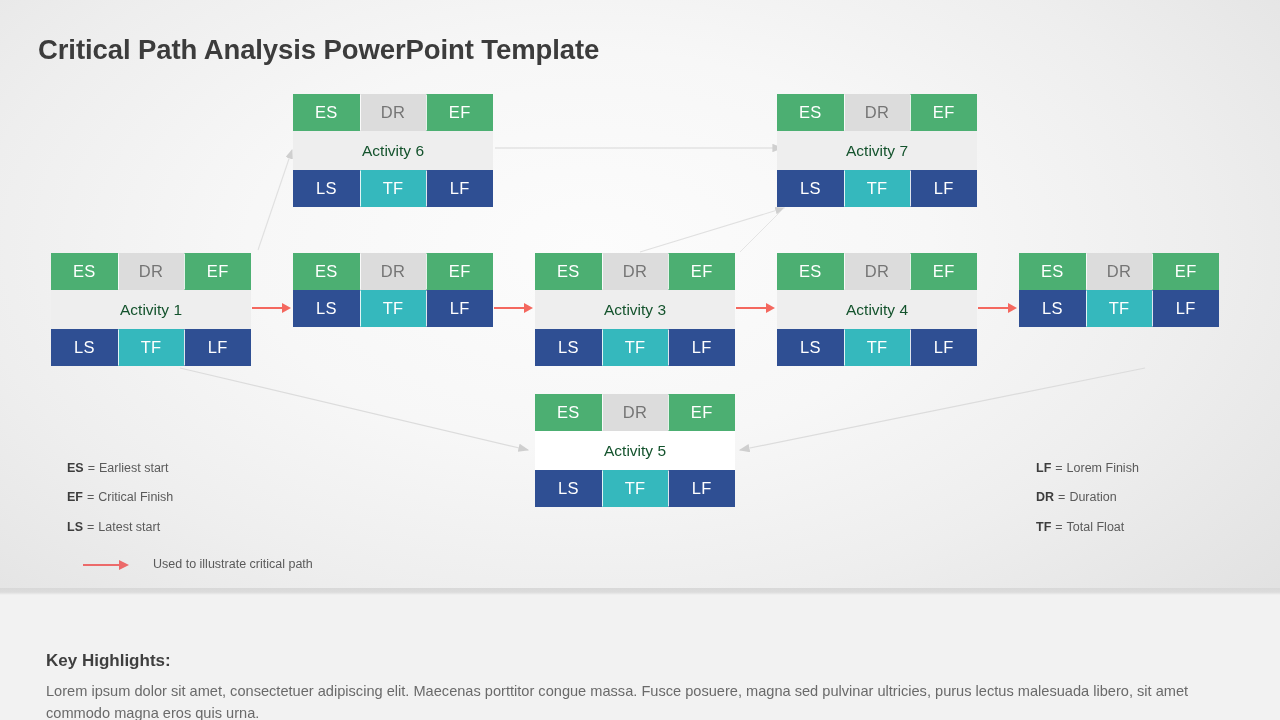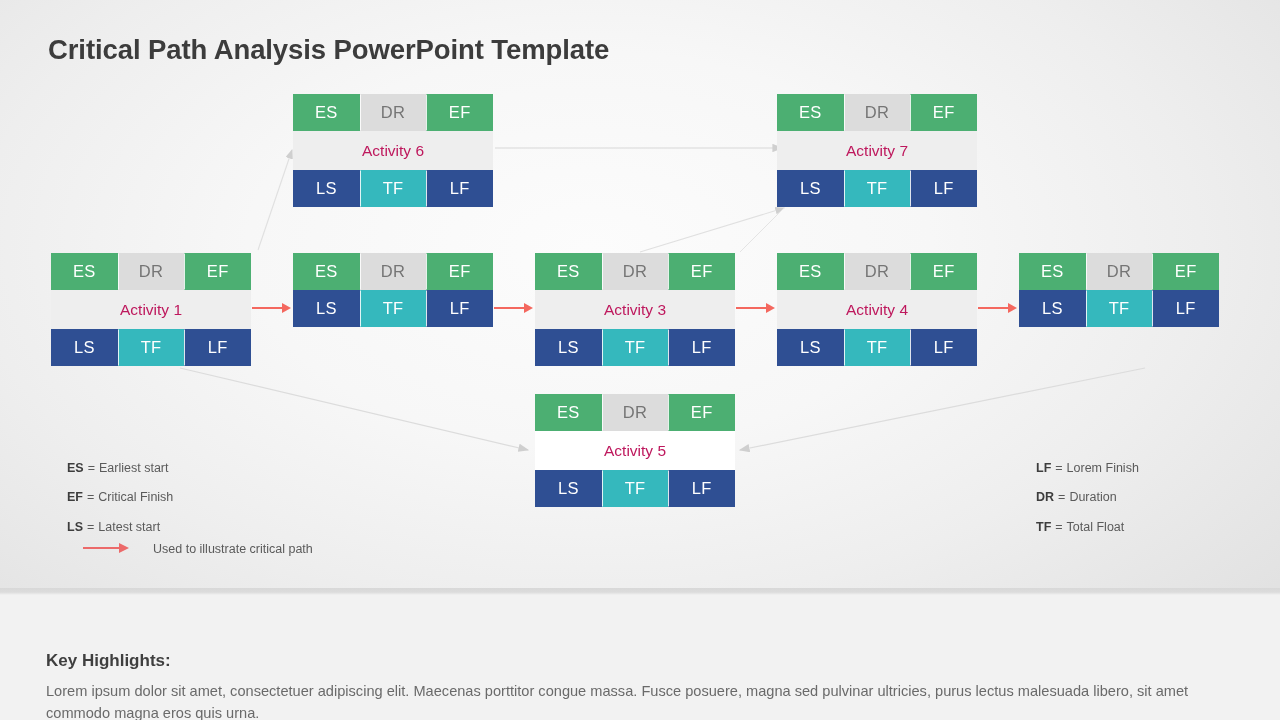--- a/index.html
+++ b/index.html
@@ -17,21 +17,21 @@
       radial-gradient(ellipse 900px 520px at 46% 42%, #fcfcfc 0%, #f7f7f7 38%, #eeeeee 68%, #e2e2e2 100%);
   }
   #slide-shadow {
     position:absolute; left:0; top:588px; width:1280px; height:7px;
     background:linear-gradient(to bottom,#d8d8d8,#dcdcdc 60%,#f2f2f2);
   }
 
   #page-title {
     position:absolute; left:38px; top:34px;
     font-size:27.5px; font-weight:bold; color:#3c3c3c;
-    letter-spacing:-0.1px; white-space:nowrap;margin-left:10px;
+    letter-spacing:-0.1px; white-space:nowrap;
   }
 
   
   #connectors { position:absolute; left:0; top:0; width:1280px; height:593px; }
 
   
   .node { position:absolute; width:200px; }
   .row-cells { display:flex; height:37px; }
   .cell {
     flex:1 1 0; display:flex; align-items:center; justify-content:center;
@@ -39,31 +39,31 @@
     border:1px solid transparent;
   }
   .c-es,.c-ef { background:#4caf72; color:#ffffff; }
   .c-dr       { background:#dcdcdc; color:#757575; }
   .c-ls,.c-lf { background:#2f4f93; color:#ffffff; }
   .c-tf       { background:#35b8bd; color:#ffffff; }
   .cell + .cell { border-left:1px solid rgba(255,255,255,.85); }
 
   .node-label {
     height:39px; display:flex; align-items:center; justify-content:center;
-    font-size:15.5px; color:#be185d;
+    font-size:15.5px; color:#14532d;
     background:#eeeeee;
   }
   .node.white-band .node-label { background:#ffffff; }
 
   
   .legend { position:absolute; font-size:12.5px; color:#5a5a5a; }
   .legend-row { height:29.5px; display:flex; align-items:center; white-space:nowrap; }
   .legend-row b { color:#3d3d3d; font-weight:bold; }
   .legend-row .eq { margin:0 4px; }
-  .arrow-legend { display:flex; align-items:flex-start; height:29.5px; }
+  .arrow-legend { display:flex; align-items:flex-end; height:29.5px; }
   .arrow-sample { position:relative; width:48px; height:12px; margin-left:16px; margin-right:22px; }
   .arrow-sample .shaft {
     position:absolute; left:0; top:5px; width:38px; height:2px; background:#ec6a6a;
   }
   .arrow-sample .head {
     position:absolute; left:36px; top:1px; width:0; height:0;
     border-top:5px solid transparent; border-bottom:5px solid transparent;
     border-left:10px solid #ec6a6a;
   }
 

